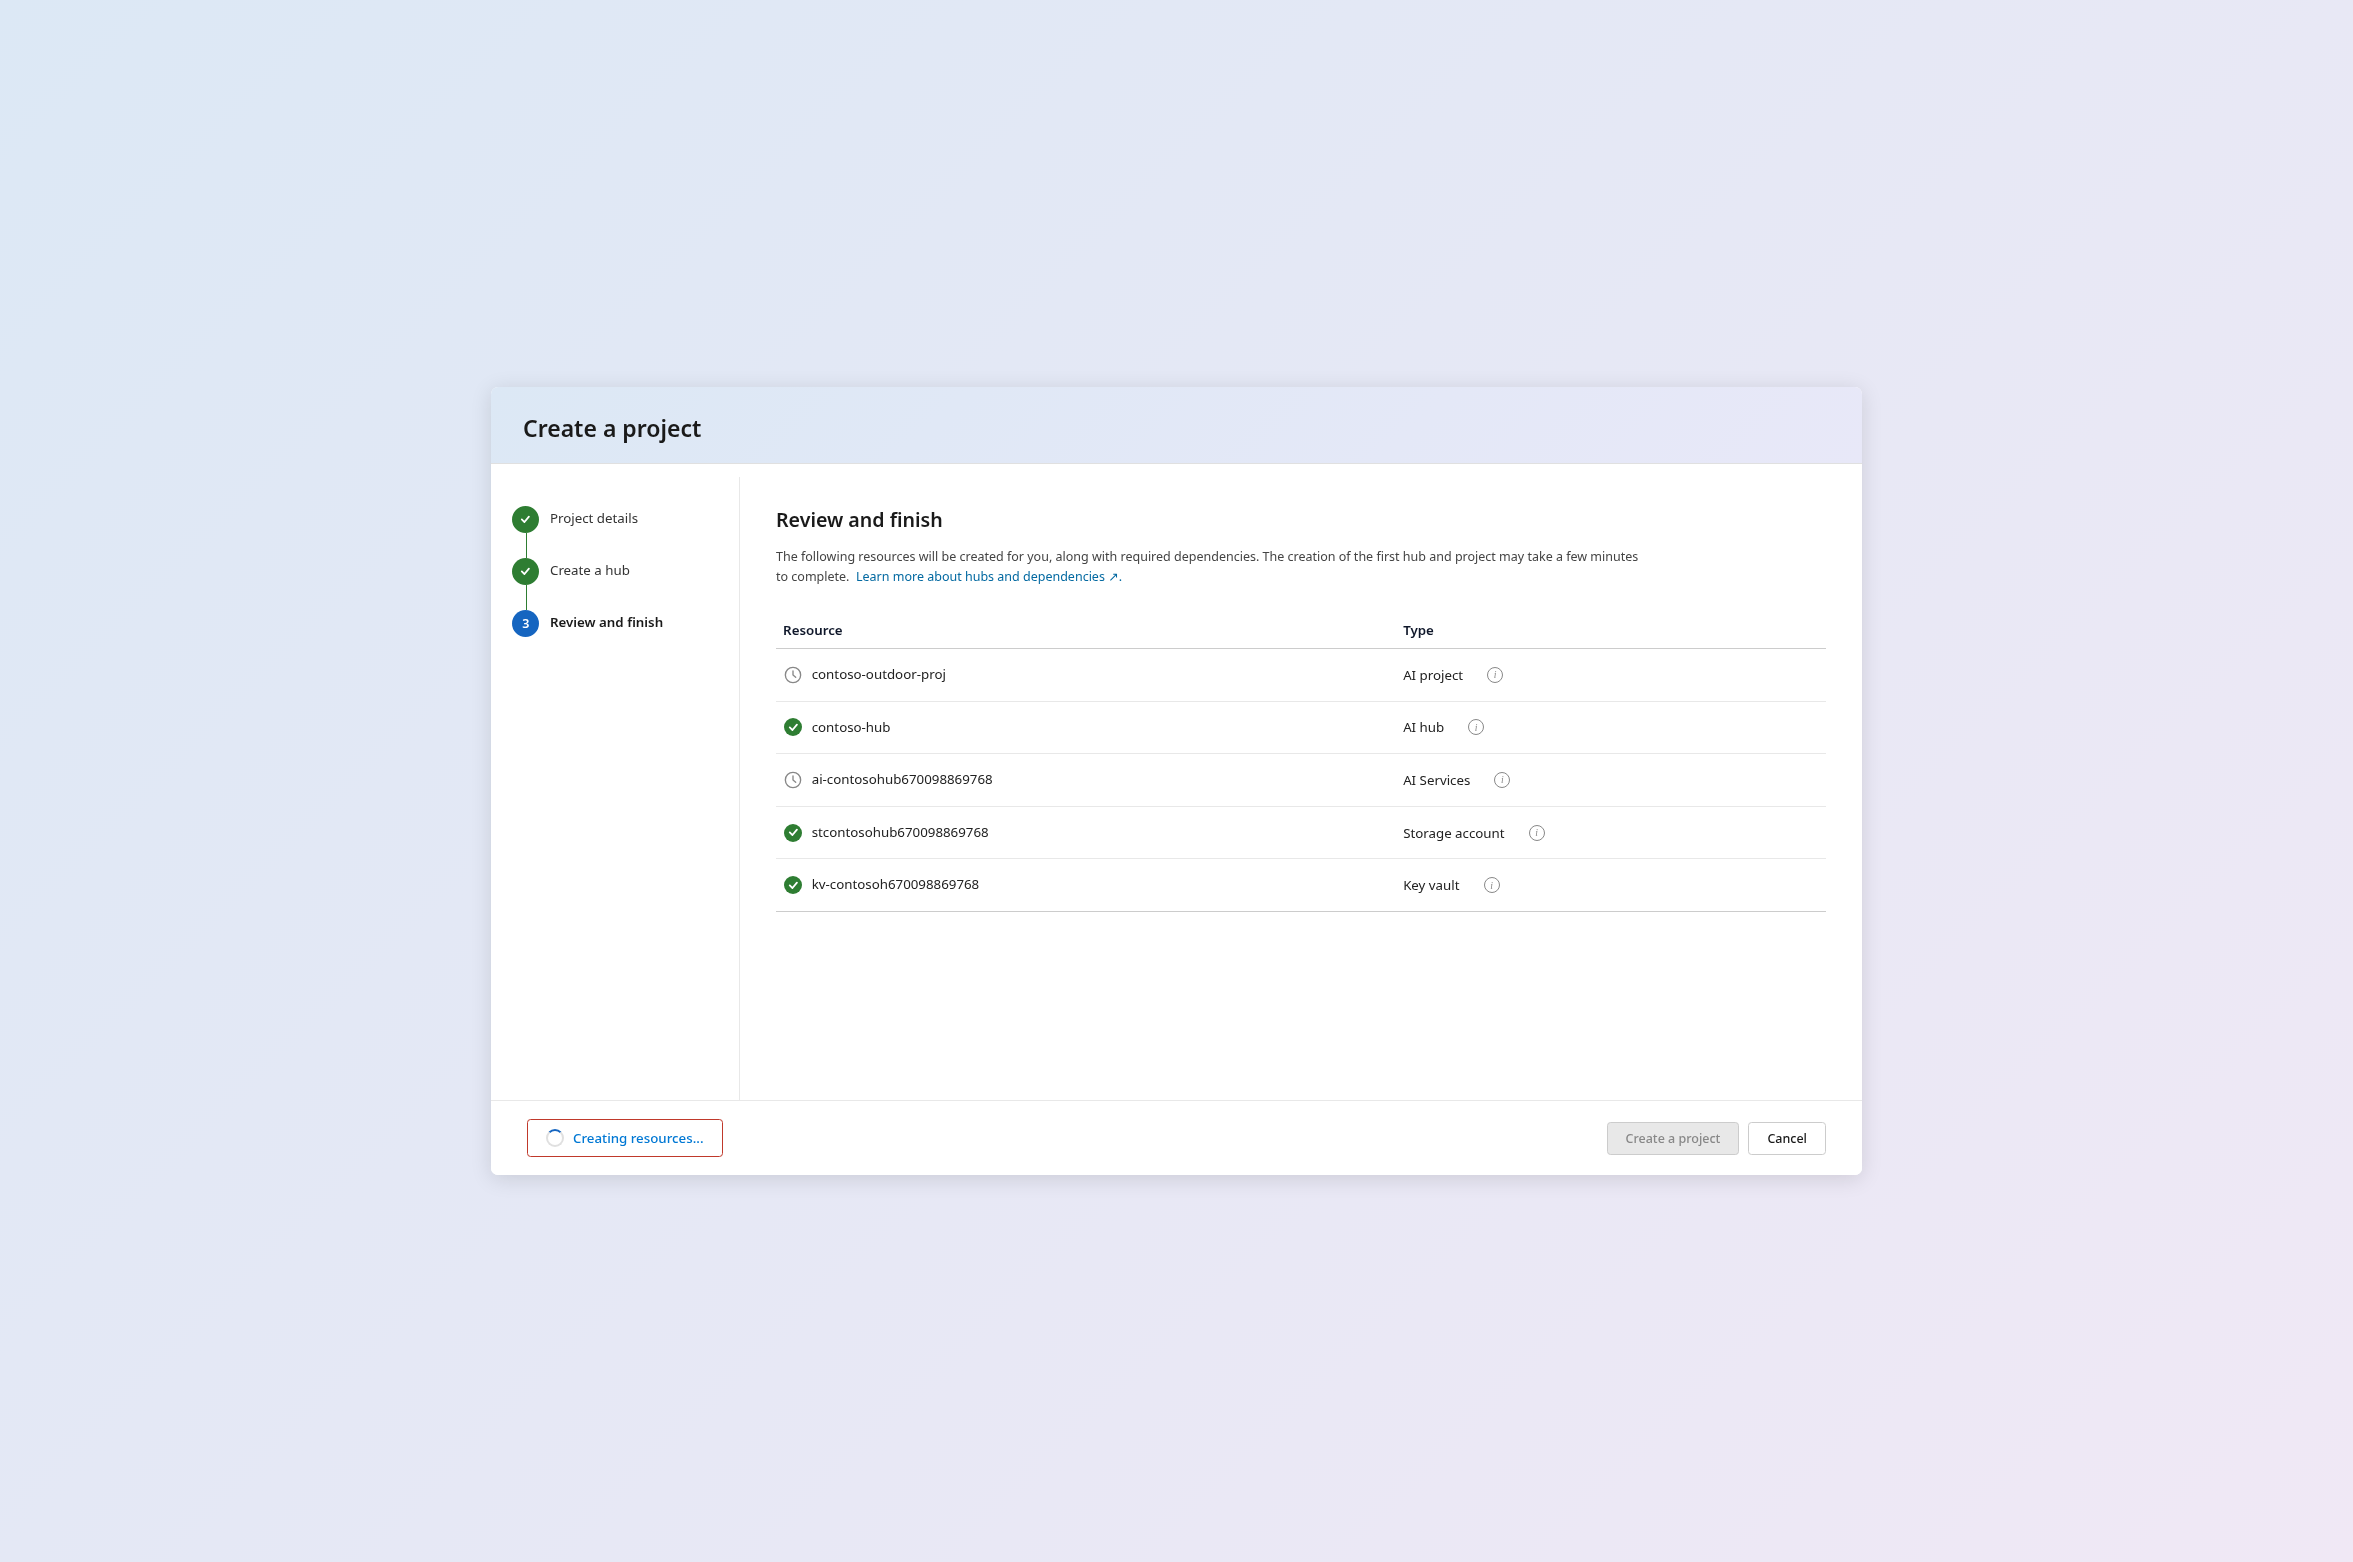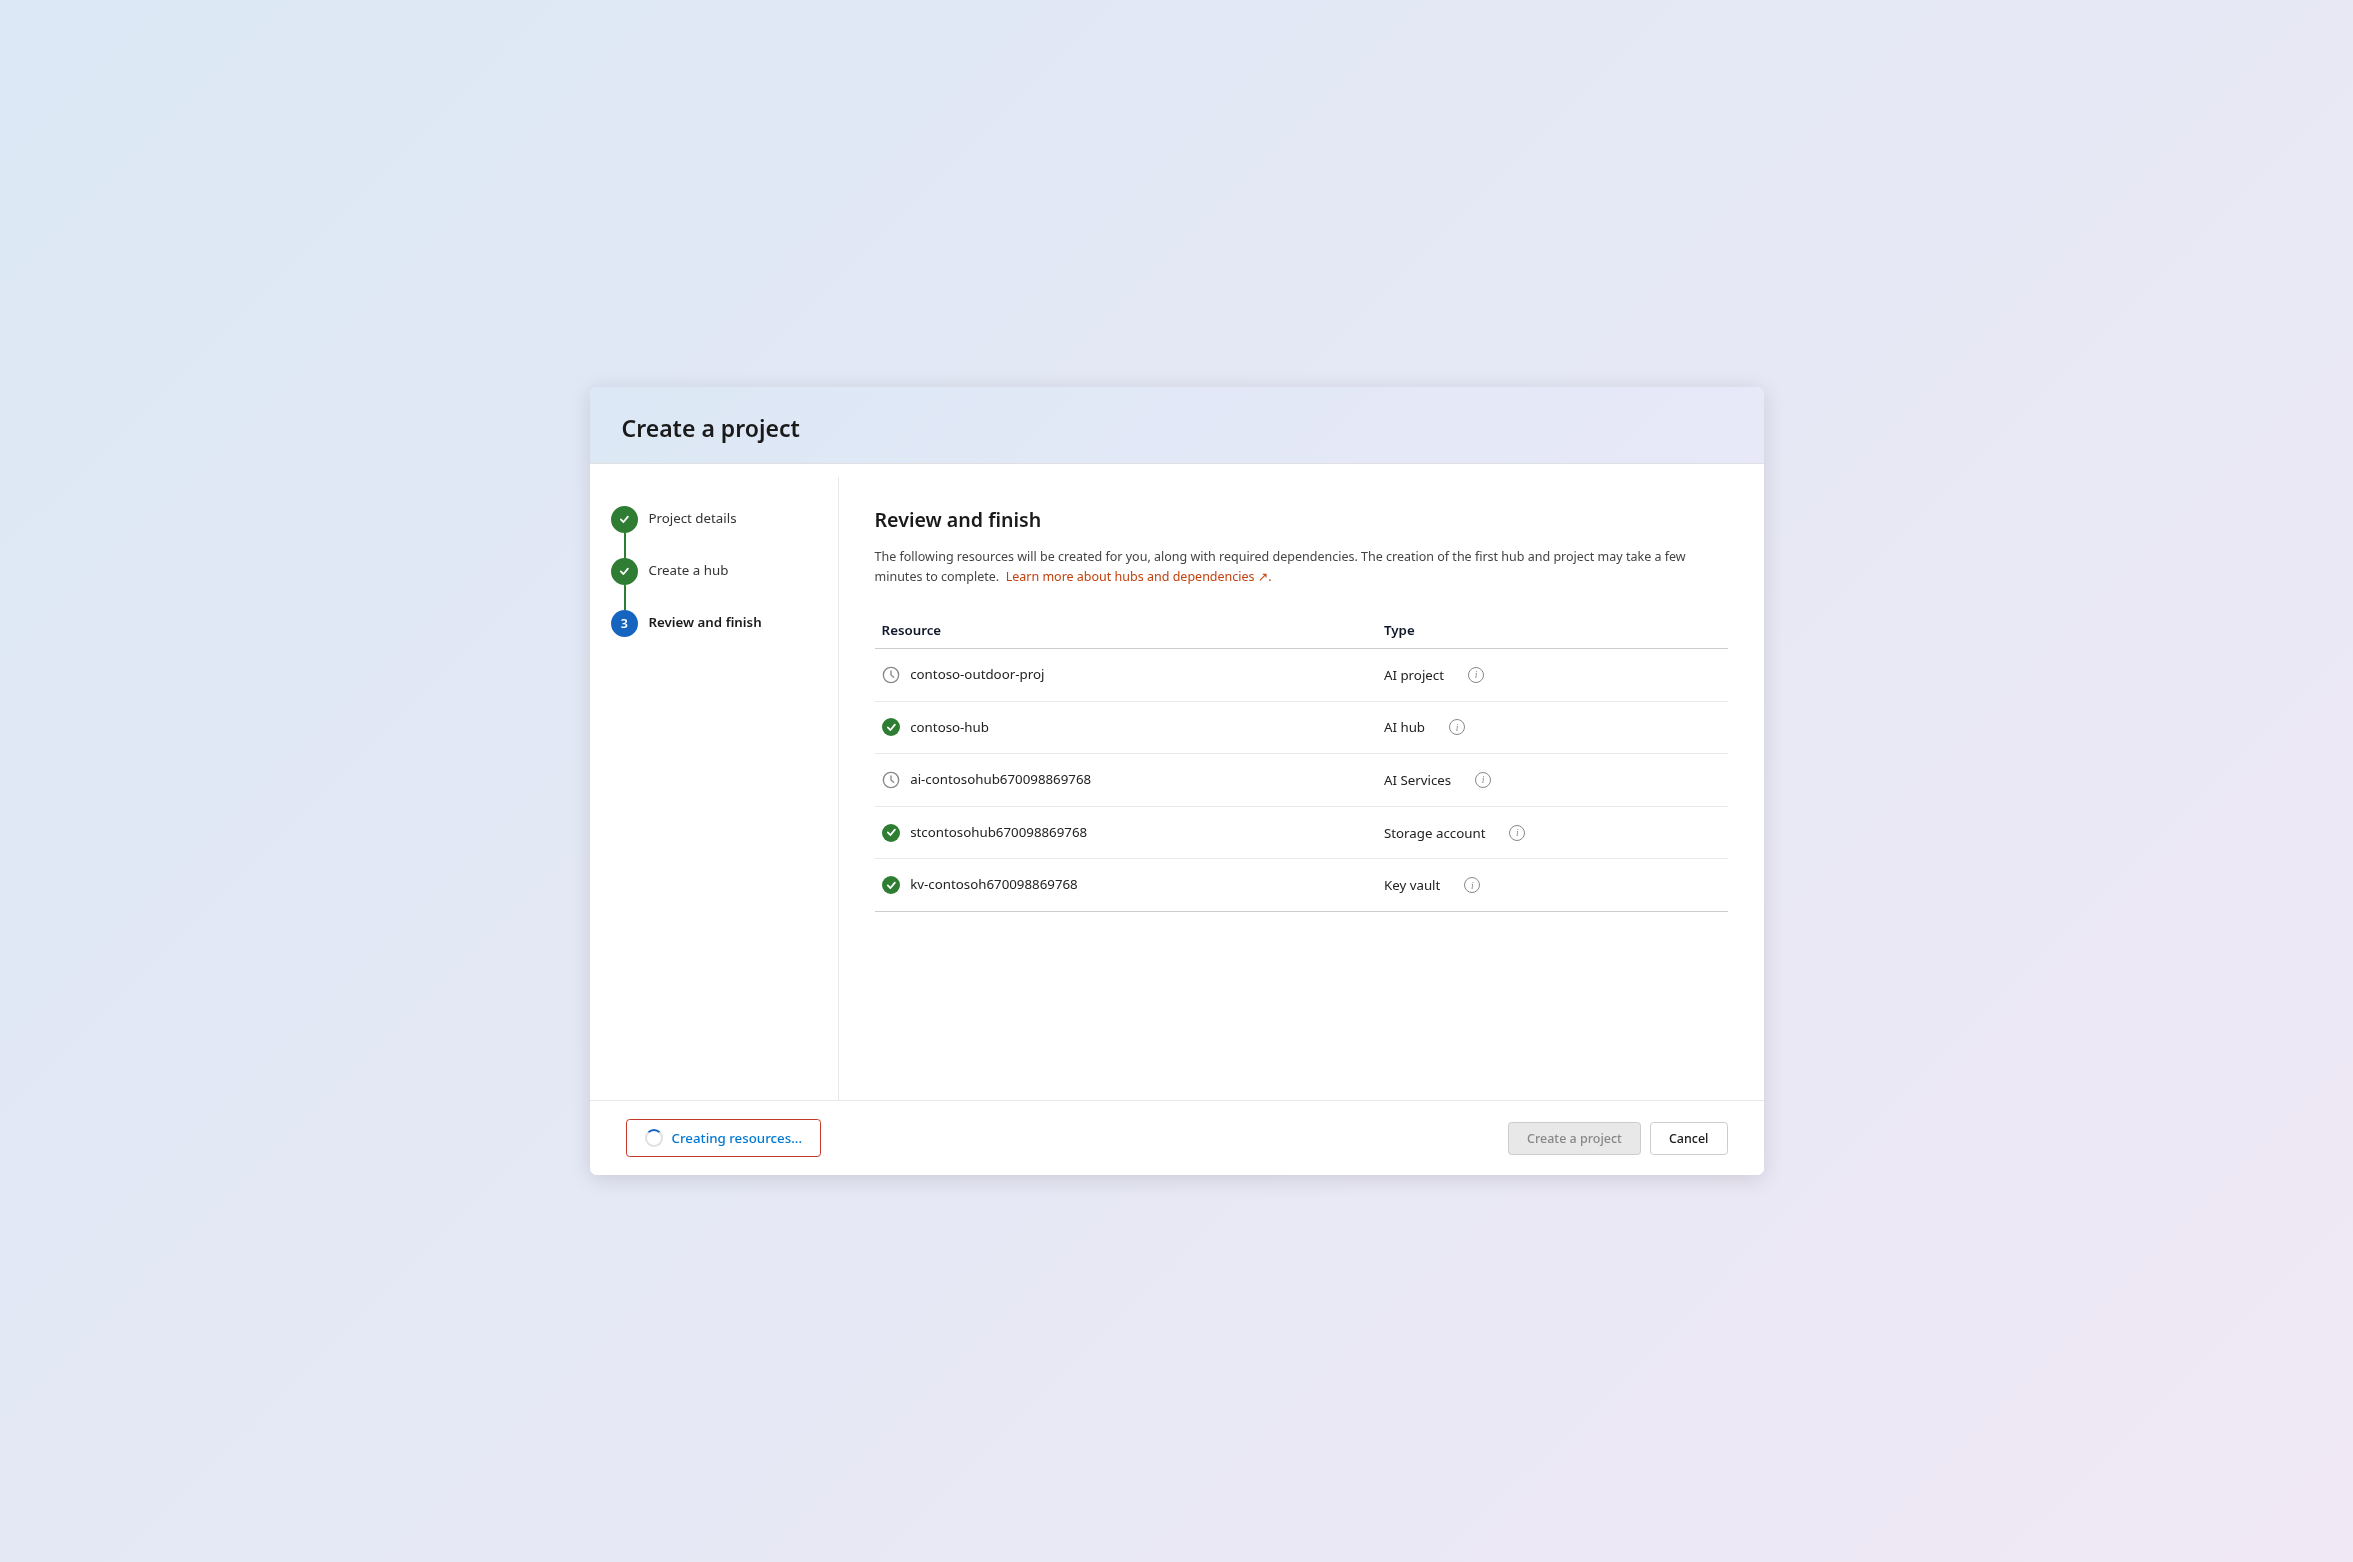--- a/index.html
+++ b/index.html
@@ -9,21 +9,21 @@
       min-height: 100vh;
       display: flex;
       align-items: center;
       justify-content: center;
       padding: 18px;
     }
     .dialog {
       background: #fff;
       border-radius: 7.1px;
       box-shadow: 0 3.6px 21.3px rgba(0,0,0,0.12);
-      width: 1174px;
+      width: 1371px;
       max-width: 100%;
       overflow: hidden;
     }
     .dialog-header {
       background: linear-gradient(135deg, #dce8f5 0%, #e8e8f8 100%);
       padding: 25px 32px 19.6px 32px;
       border-bottom: 0.9px solid #e0e0e0;
     }
     .dialog-header h1 {
       font-size: 23px;
@@ -100,21 +100,21 @@
       margin-bottom: 14.2px;
     }
     .description {
       font-size: 12.5px;
       color: #444;
       line-height: 1.6;
       margin-bottom: 25px;
       max-width: 872px;
     }
     .description a {
-      color: #c2410c;
+      color: #0369a1;
       text-decoration: none;
     }
     
     .resources-table {
       width: 100%;
       border-collapse: collapse;
     }
     .resources-table thead tr {
       border-bottom: 0.9px solid #ccc;
     }

